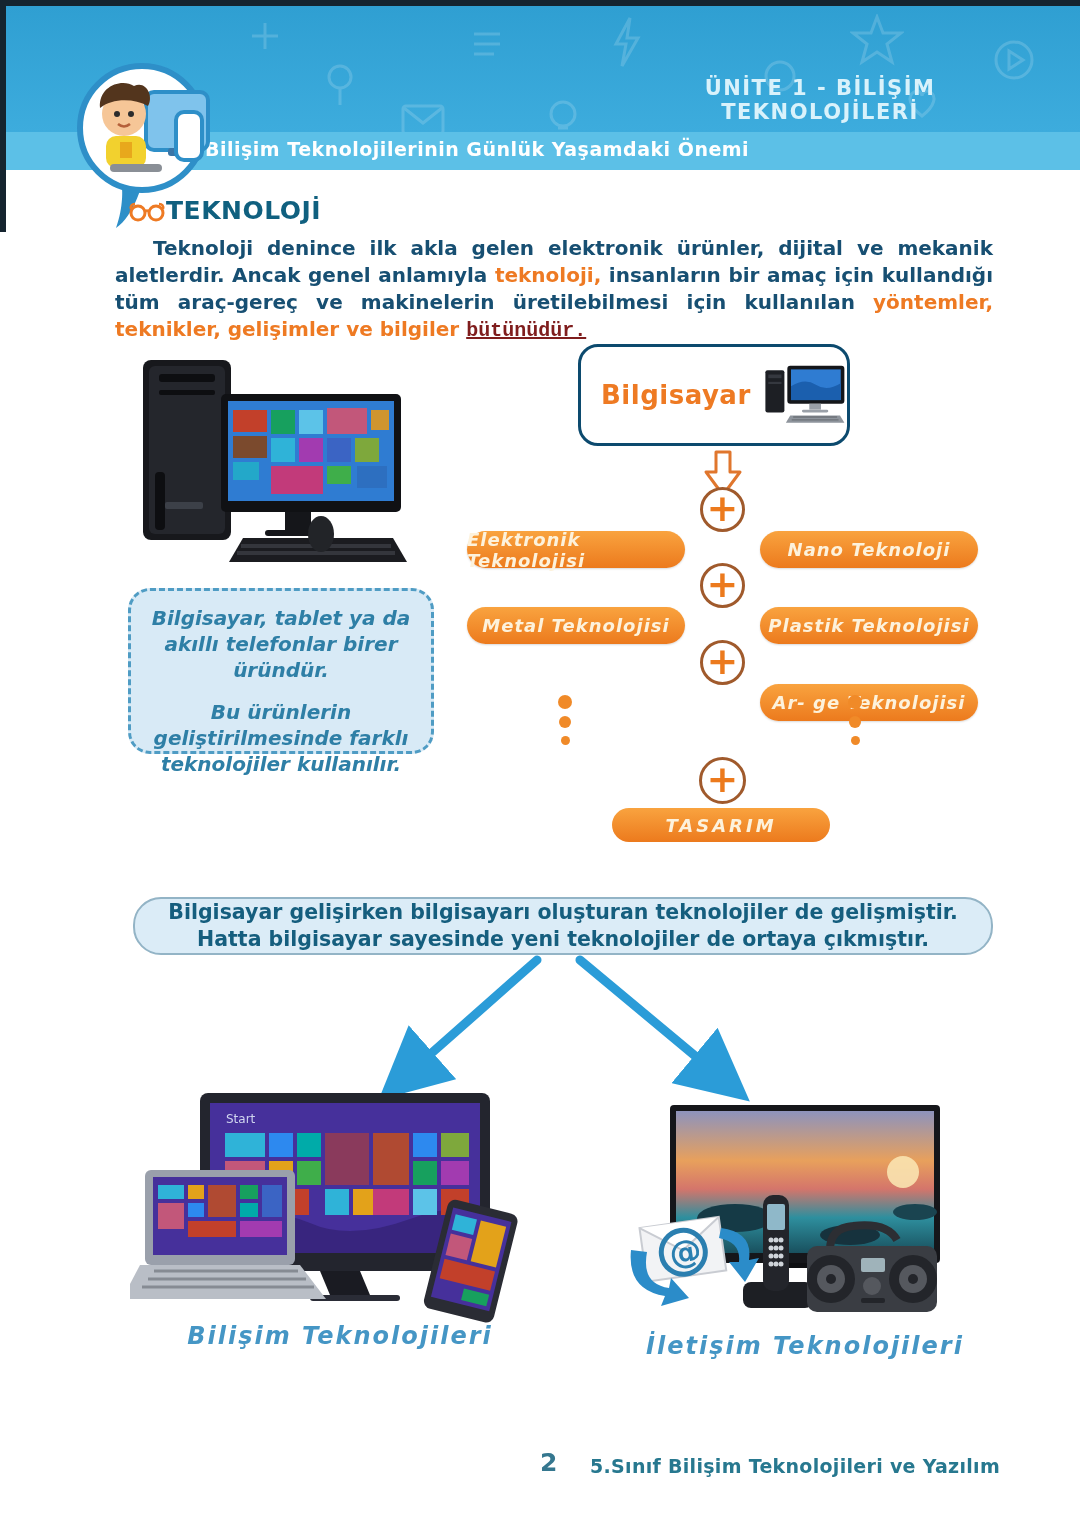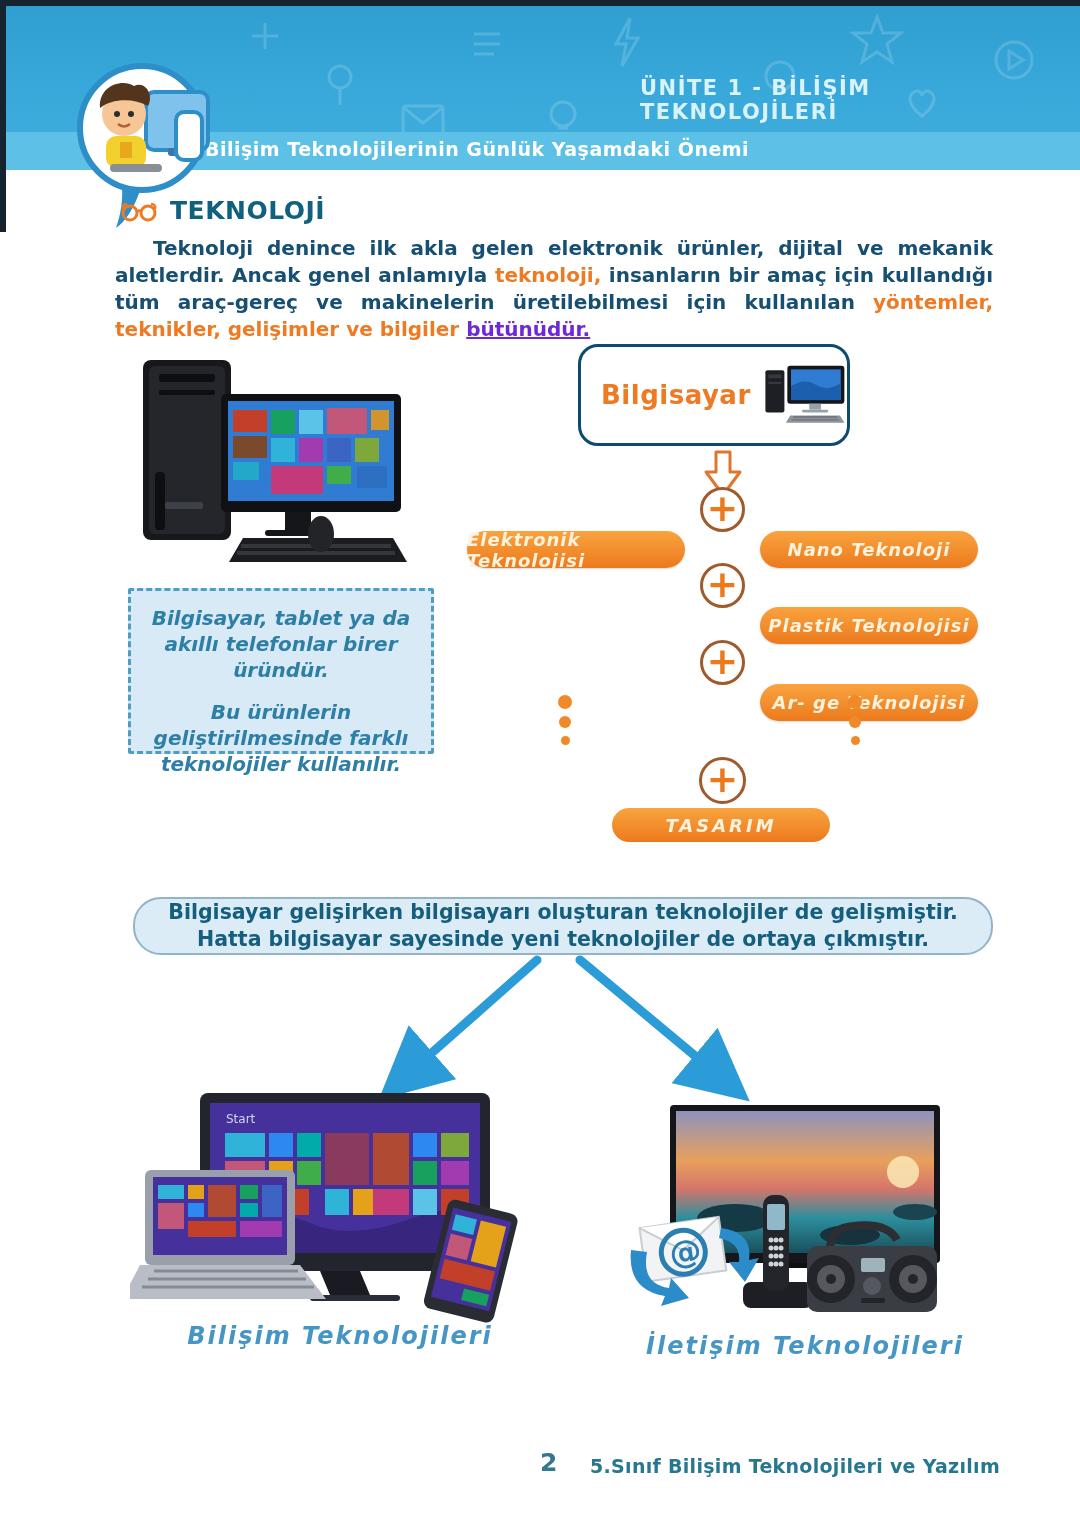--- a/index.html
+++ b/index.html
@@ -9,33 +9,33 @@
 
   
   .edge-top  { position:absolute; left:0; top:0; width:1080px; height:6px; background:#15242f; }
   .edge-left { position:absolute; left:0; top:0; width:6px; height:232px; background:#15242f; }
 
   
   .band-main { position:absolute; left:0; top:6px; width:1080px; height:126px;
                background:linear-gradient(180deg,#2f9fd2 0%, #3dacdd 100%); }
   .band-sub  { position:absolute; left:0; top:132px; width:1080px; height:38px; background:#5cc0e7; }
   .doodle { position:absolute; opacity:.16; }
-  .unit-title { position:absolute; top:70px; left:640px; width:360px; text-align:left;
+  .unit-title { position:absolute; top:70px; left:640px; width:360px; text-align:center;
                 color:#d9f2fb; font-size:21px; font-weight:700; letter-spacing:1.5px; }
   .subtitle { position:absolute; top:138px; left:205px; color:#ffffff; font-size:19px;
               font-weight:600; letter-spacing:.5px; }
   .mascot { position:absolute; left:64px; top:56px; }
 
   
-  .tek-heading { position:absolute; left:120px; top:196px; display:flex; align-items:center; gap:12px;text-align:right; }
+  .tek-heading { position:absolute; left:128px; top:196px; display:flex; align-items:center; gap:0;text-align:right; }
   .tek-heading .txt { color:#10607f; font-size:25px; font-weight:800; letter-spacing:.5px; }
   .intro { position:absolute; left:115px; top:235px; width:878px; color:#174f72;
            font-size:20px; font-weight:600; line-height:27px; text-align:justify; text-indent:38px; }
   .orange { color:#ee7a23; }
-  .orange-u { color:#6d28d9; text-decoration:underline; }
+  .orange-u { color:#7f1d1d; text-decoration:underline;font-family:Liberation Mono, monospace; }
 
   
   .pc-left { position:absolute; left:125px; top:352px; }
   .bilgisayar-box { position:absolute; left:578px; top:344px; width:272px; height:102px;
                     background:#ffffff; border:3px solid #0c4a6e; border-radius:20px;
                     display:flex; align-items:center; padding-left:20px; }
   .bilgisayar-box .lbl { color:#ee7a23; font-size:26px; font-weight:800; letter-spacing:.5px; }
   .down-arrow { position:absolute; left:702px; top:450px; }
 
   .pill { position:absolute; height:37px; border-radius:19px;
@@ -51,21 +51,21 @@
           color:#ec7a1d; font-size:38px; font-weight:900; line-height:0; padding-bottom:4px; }
   .plus.p1 { top:487px; } .plus.p2 { top:563px; } .plus.p3 { top:640px; } .plus.pc { top:757px; left:699px; width:47px; height:47px; }
   .dot { position:absolute; border-radius:50%; background:#f08a28; }
 
   .tasarim { position:absolute; left:612px; top:808px; width:218px; height:34px; border-radius:17px;
              background:linear-gradient(180deg,#f9a33f,#ec7a1d);
              display:flex; align-items:center; justify-content:center;
              color:#fdf2dc; font-size:18px; font-weight:600; letter-spacing:3px; font-style:italic; }
 
   .note-box { position:absolute; left:128px; top:588px; width:306px; height:166px;
-              background:#d8eaf6; border:3px dashed #4f9cc4; border-radius:2px;
+              background:#d8eaf6; border:3px dashed #4f9cc4; border-radius:22px;
               padding:14px 10px; text-align:center; color:#2e7fa6; font-size:20px;
               font-style:italic; font-weight:600; line-height:26px; }
   .note-box p + p { margin-top:16px; }
 
   .statement { position:absolute; left:133px; top:897px; width:860px; height:58px;
                background:#dbecf7; border:2px solid #93b4c6; border-radius:28px;
                display:flex; flex-direction:column; align-items:center; justify-content:center;
                color:#155e7e; font-size:20.5px; font-weight:700; line-height:27px; text-align:left; }
 
   .split-arrows { position:absolute; left:330px; top:950px; }
@@ -206,20 +206,21 @@
   <svg class="down-arrow" width="42" height="48" viewBox="0 0 42 48">
     <path d="M14 2 H28 V22 H38 L21 45 L4 22 H14 Z" fill="#ffffff" stroke="#e0762d" stroke-width="3" stroke-linejoin="round"></path>
   </svg>
 
   <div class="pill pill-l row1">Elektronik Teknolojisi</div>
   <div class="plus p1">
       <span>+</span>
     </div>
   <div class="pill pill-r row1">Nano Teknoloji</div>
 
+  <div class="pill pill-l row2">Metal Teknolojisi</div>
   <div class="plus p2">
       <span>+</span>
     </div>
   <div class="pill pill-r row2">Plastik Teknolojisi</div>
 
   <div class="plus p3">
       <span>+</span>
     </div>
   <div class="pill pill-r row3">Ar- ge Teknolojisi</div>
 

